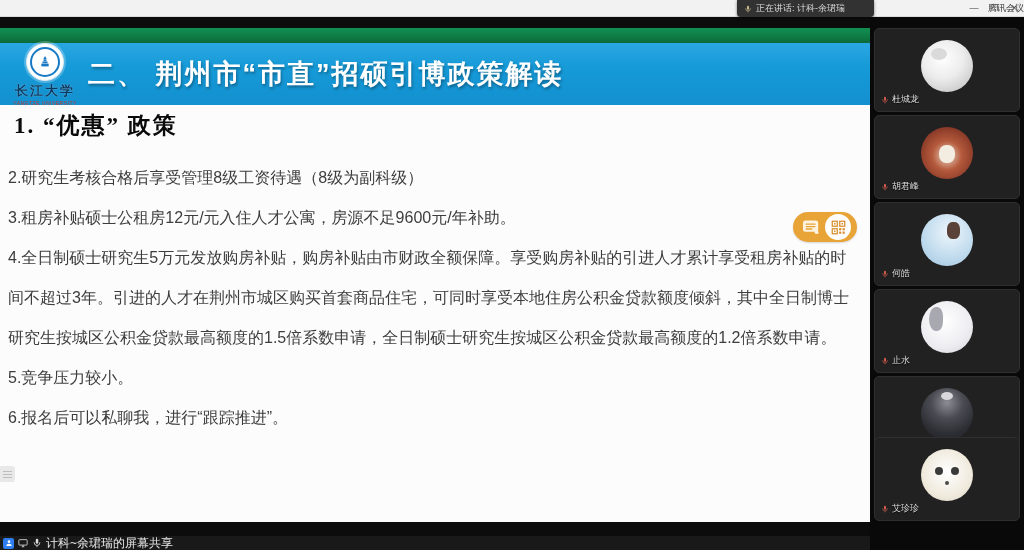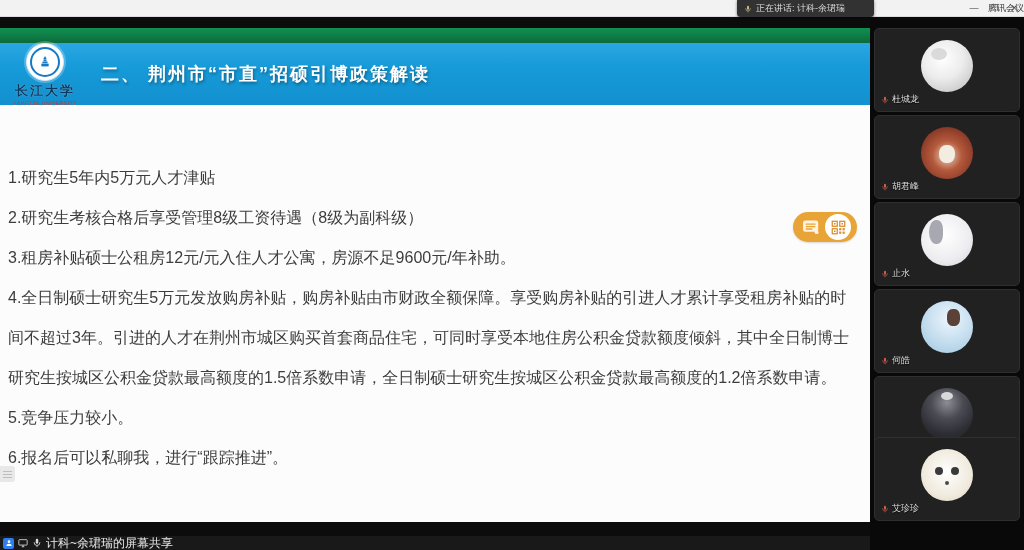--- a/index.html
+++ b/index.html
@@ -40,22 +40,22 @@
                  display:flex; align-items:center; justify-content:center;
                  box-shadow:0 0 0 2px rgba(255,255,255,.25); }
   .logo-circle .ring { width:30px; height:30px; border:2px solid #1779c4; border-radius:50%;
                        display:flex; align-items:center; justify-content:center; }
   .logo-circle svg { width:16px; height:16px; color:#1779c4; }
   .logo-cn { margin-top:1px; font-family:"Liberation Serif", serif; font-weight:bold;
              font-size:13px; color:#0a3a63; letter-spacing:2px;
              text-shadow:0 0 1px rgba(255,255,255,.6); white-space:nowrap; }
   .logo-en { font-size:5px; color:#c23a2e; letter-spacing:.5px; white-space:nowrap; }
 
-  .banner-title { position:absolute; left:101px; top:50%; transform:translateY(-50%);
-                  font-size:18px; font-weight:bold; color:#fff; letter-spacing:2px;
+  .banner-title { position:absolute; left:88px; top:50%; transform:translateY(-50%);
+                  font-size:27px; font-weight:bold; color:#fff; letter-spacing:2px;
                   white-space:nowrap; text-shadow:1px 2px 3px rgba(0,0,0,.35); }
 
   .heading { position:absolute; left:14px; top:82px;
              font-family:"Liberation Serif", serif; font-weight:bold;
              font-size:23px; color:#0a0a0a; letter-spacing:2px; }
 
   .slide-body { position:absolute; left:8px; top:130px; width:848px;
                 font-size:16px; line-height:40px; color:#3d3d3d;
                 word-break:break-all; }
   .slide-body p { margin:0; }
@@ -154,23 +154,23 @@
                 <rect fill="currentColor" x="6.5" y="14.4" width="11" height="4.2"></rect>
               </svg>
             </span>
           </div>
           <div class="logo-cn">长江大学</div>
           <div class="logo-en">YANGTZE UNIVERSITY</div>
         </div>
         <div class="banner-title">二、 荆州市“市直”招硕引博政策解读</div>
       </div>
 
+      <div class="heading">1. “优惠” 政策</div>
 
       <div class="slide-body">
-        <p>1.研究生5年内5万元人才津贴</p>
         <p>2.研究生考核合格后享受管理8级工资待遇（8级为副科级）</p>
         <p>3.租房补贴硕士公租房12元/元入住人才公寓，房源不足9600元/年补助。</p>
         <p>4.全日制硕士研究生5万元发放购房补贴，购房补贴由市财政全额保障。享受购房补贴的引进人才累计享受租房补贴的时间不超过3年。引进的人才在荆州市城区购买首套商品住宅，可同时享受本地住房公积金贷款额度倾斜，其中全日制博士研究生按城区公积金贷款最高额度的1.5倍系数申请，全日制硕士研究生按城区公积金贷款最高额度的1.2倍系数申请。</p>
         <p>5.竞争压力较小。</p>
         <p>6.报名后可以私聊我，进行“跟踪推进”。</p>
       </div>
 
       <div class="qr-badge">
         <svg class="chat-ic" viewBox="0 0 24 20">
           <rect x="2" y="2" width="19" height="14" rx="3" fill="currentColor"></rect>
@@ -240,40 +240,40 @@
         <svg viewBox="0 0 24 24">
           <path fill="currentColor" d="M12 2a3 3 0 0 1 3 3v6a3 3 0 0 1-6 0V5a3 3 0 0 1 3-3z"></path>
           <path d="M5 11a7 7 0 0 0 14 0" fill="none" stroke="currentColor" stroke-width="2" stroke-linecap="round"></path>
           <path d="M12 18v4" stroke="currentColor" stroke-width="2"></path>
         </svg>
         <span class="p-name">胡君峰</span>
       </div>
     </div>
 
     <div class="tile">
+      <div class="avatar av-2"></div>
+      <div class="name-row">
+        <svg viewBox="0 0 24 24">
+          <path fill="currentColor" d="M12 2a3 3 0 0 1 3 3v6a3 3 0 0 1-6 0V5a3 3 0 0 1 3-3z"></path>
+          <path d="M5 11a7 7 0 0 0 14 0" fill="none" stroke="currentColor" stroke-width="2" stroke-linecap="round"></path>
+          <path d="M12 18v4" stroke="currentColor" stroke-width="2"></path>
+        </svg>
+        <span class="p-name">何皓</span>
+      </div>
+    </div>
+
+    <div class="tile">
       <div class="avatar av-3"></div>
       <div class="name-row">
         <svg viewBox="0 0 24 24">
           <path fill="currentColor" d="M12 2a3 3 0 0 1 3 3v6a3 3 0 0 1-6 0V5a3 3 0 0 1 3-3z"></path>
           <path d="M5 11a7 7 0 0 0 14 0" fill="none" stroke="currentColor" stroke-width="2" stroke-linecap="round"></path>
           <path d="M12 18v4" stroke="currentColor" stroke-width="2"></path>
         </svg>
         <span class="p-name">止水</span>
-      </div>
-    </div>
-
-    <div class="tile">
-      <div class="avatar av-2"></div>
-      <div class="name-row">
-        <svg viewBox="0 0 24 24">
-          <path fill="currentColor" d="M12 2a3 3 0 0 1 3 3v6a3 3 0 0 1-6 0V5a3 3 0 0 1 3-3z"></path>
-          <path d="M5 11a7 7 0 0 0 14 0" fill="none" stroke="currentColor" stroke-width="2" stroke-linecap="round"></path>
-          <path d="M12 18v4" stroke="currentColor" stroke-width="2"></path>
-        </svg>
-        <span class="p-name">何皓</span>
       </div>
     </div>
 
     <div class="tile">
       <div class="avatar av-4"></div>
       <div class="name-row">
         <svg viewBox="0 0 24 24">
           <path fill="currentColor" d="M12 2a3 3 0 0 1 3 3v6a3 3 0 0 1-6 0V5a3 3 0 0 1 3-3z"></path>
           <path d="M5 11a7 7 0 0 0 14 0" fill="none" stroke="currentColor" stroke-width="2" stroke-linecap="round"></path>
           <path d="M12 18v4" stroke="currentColor" stroke-width="2"></path>

